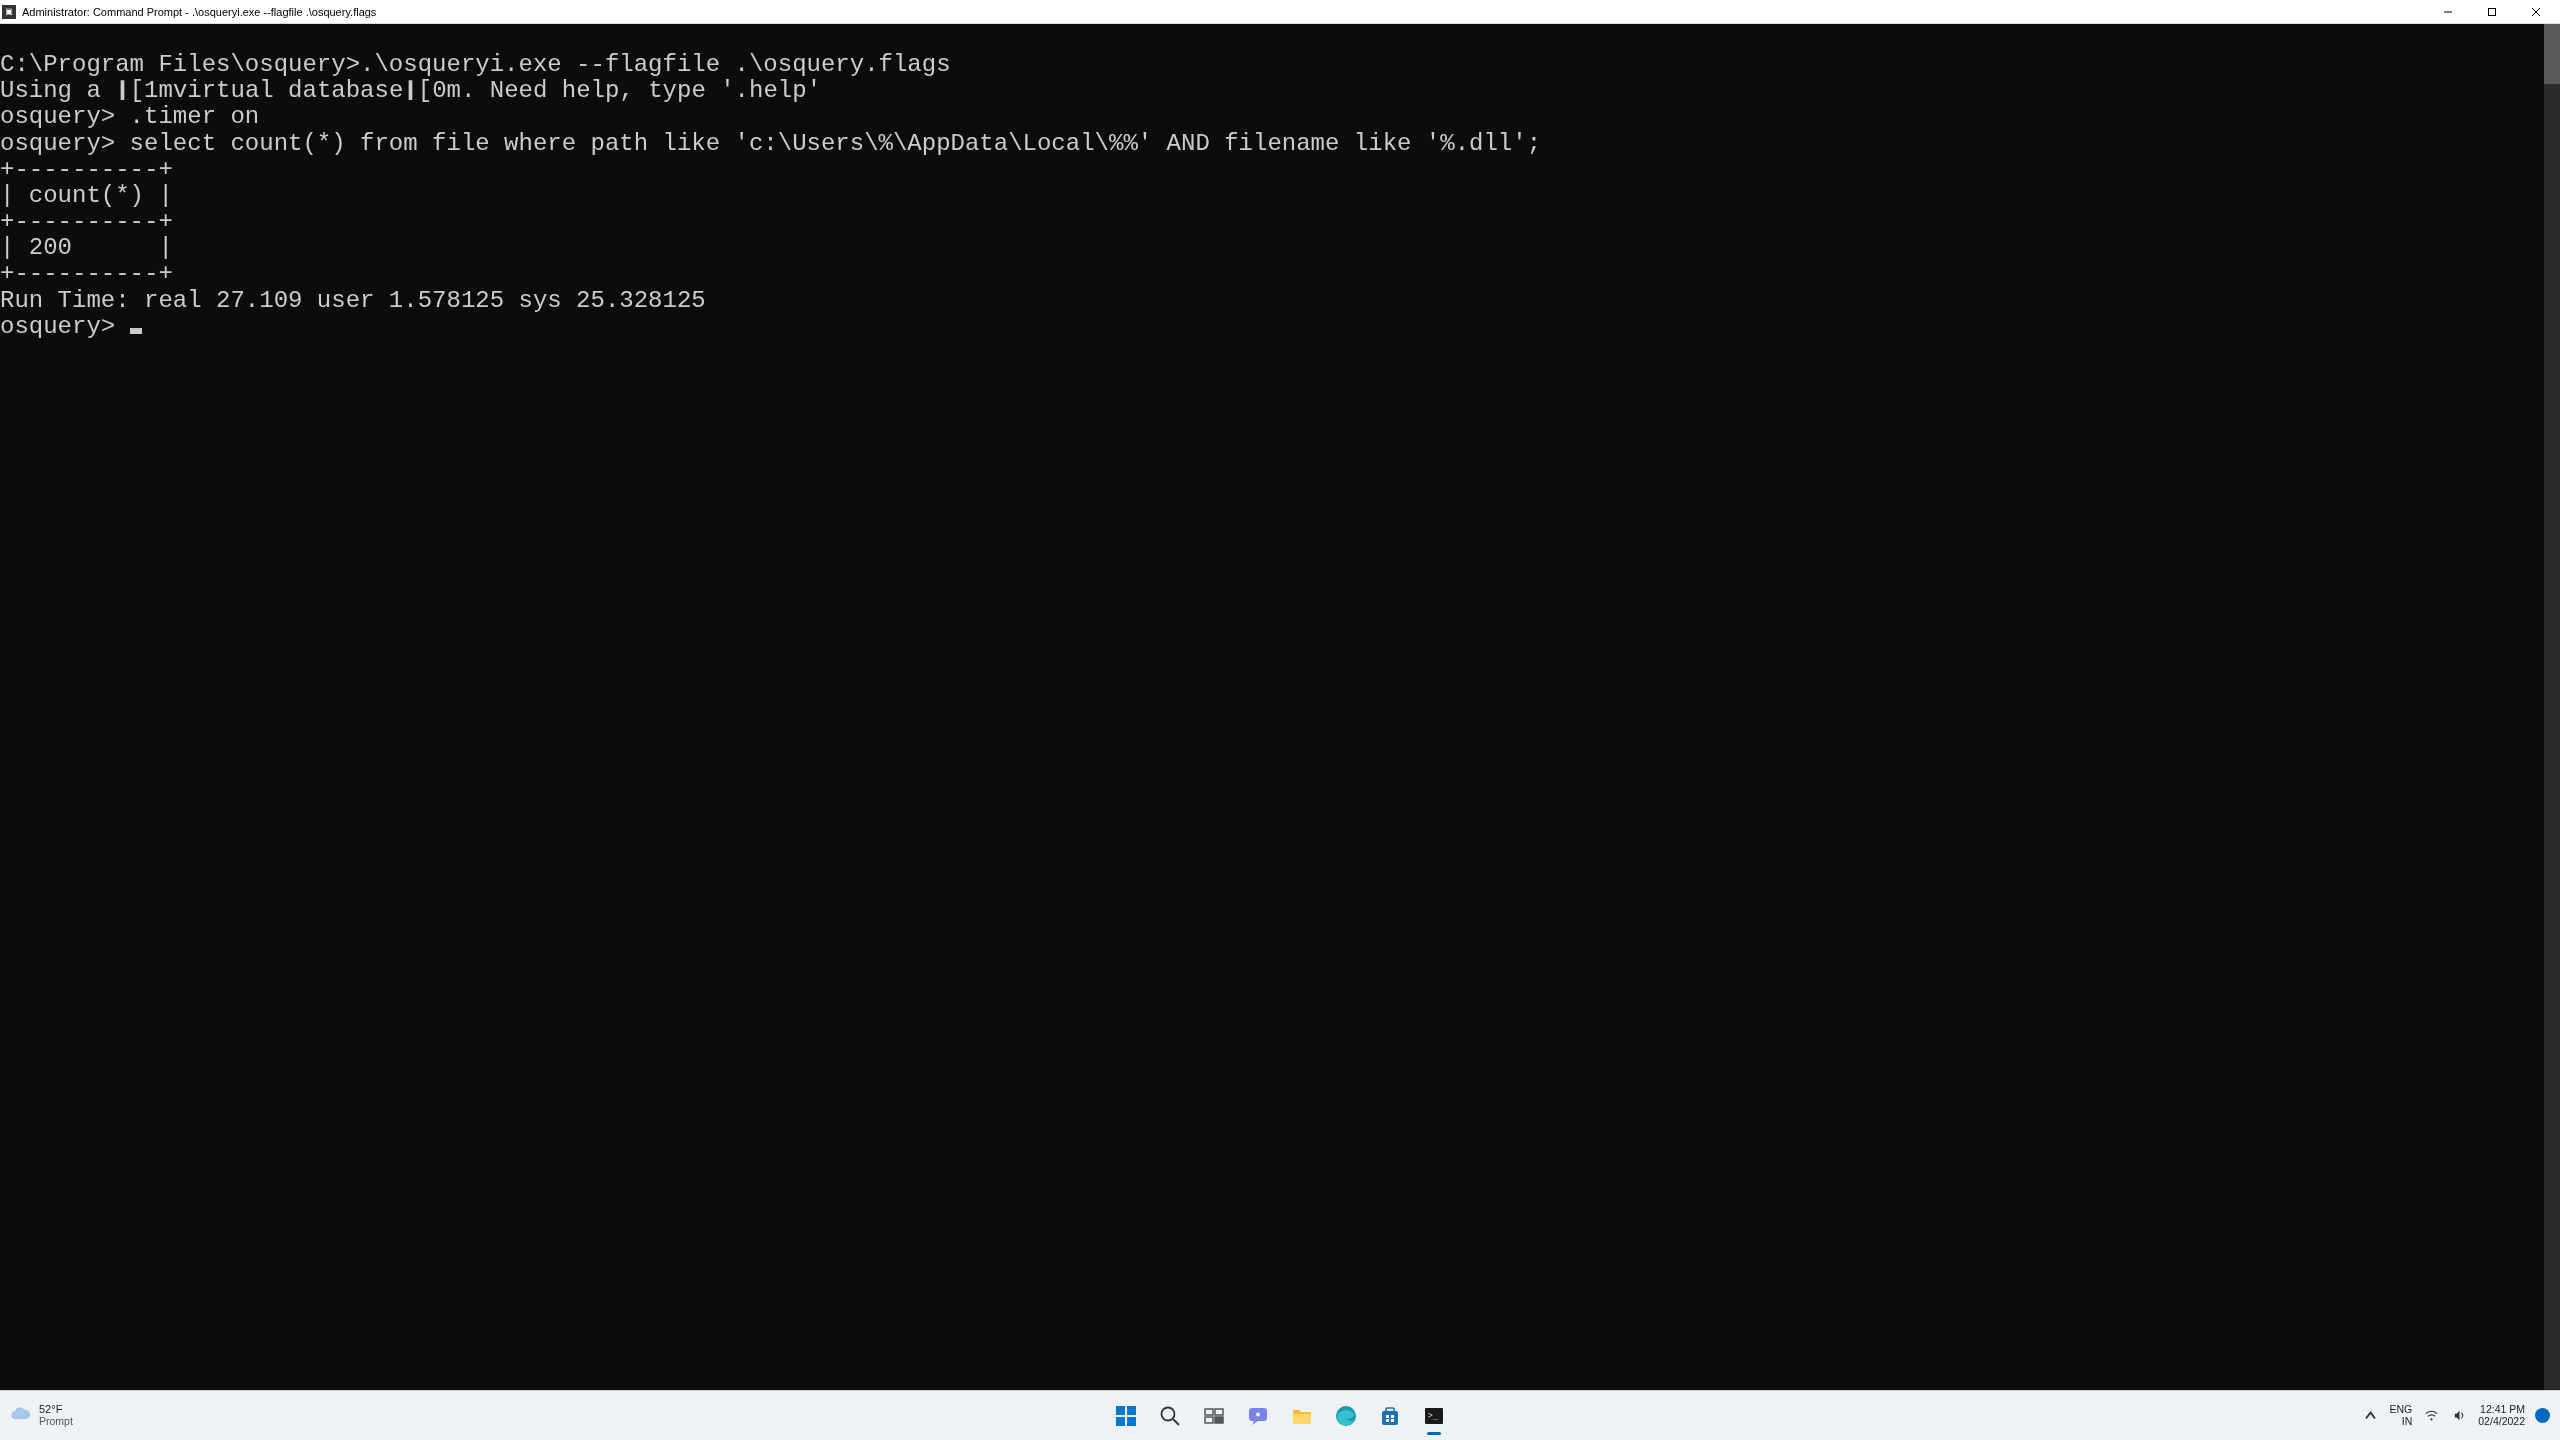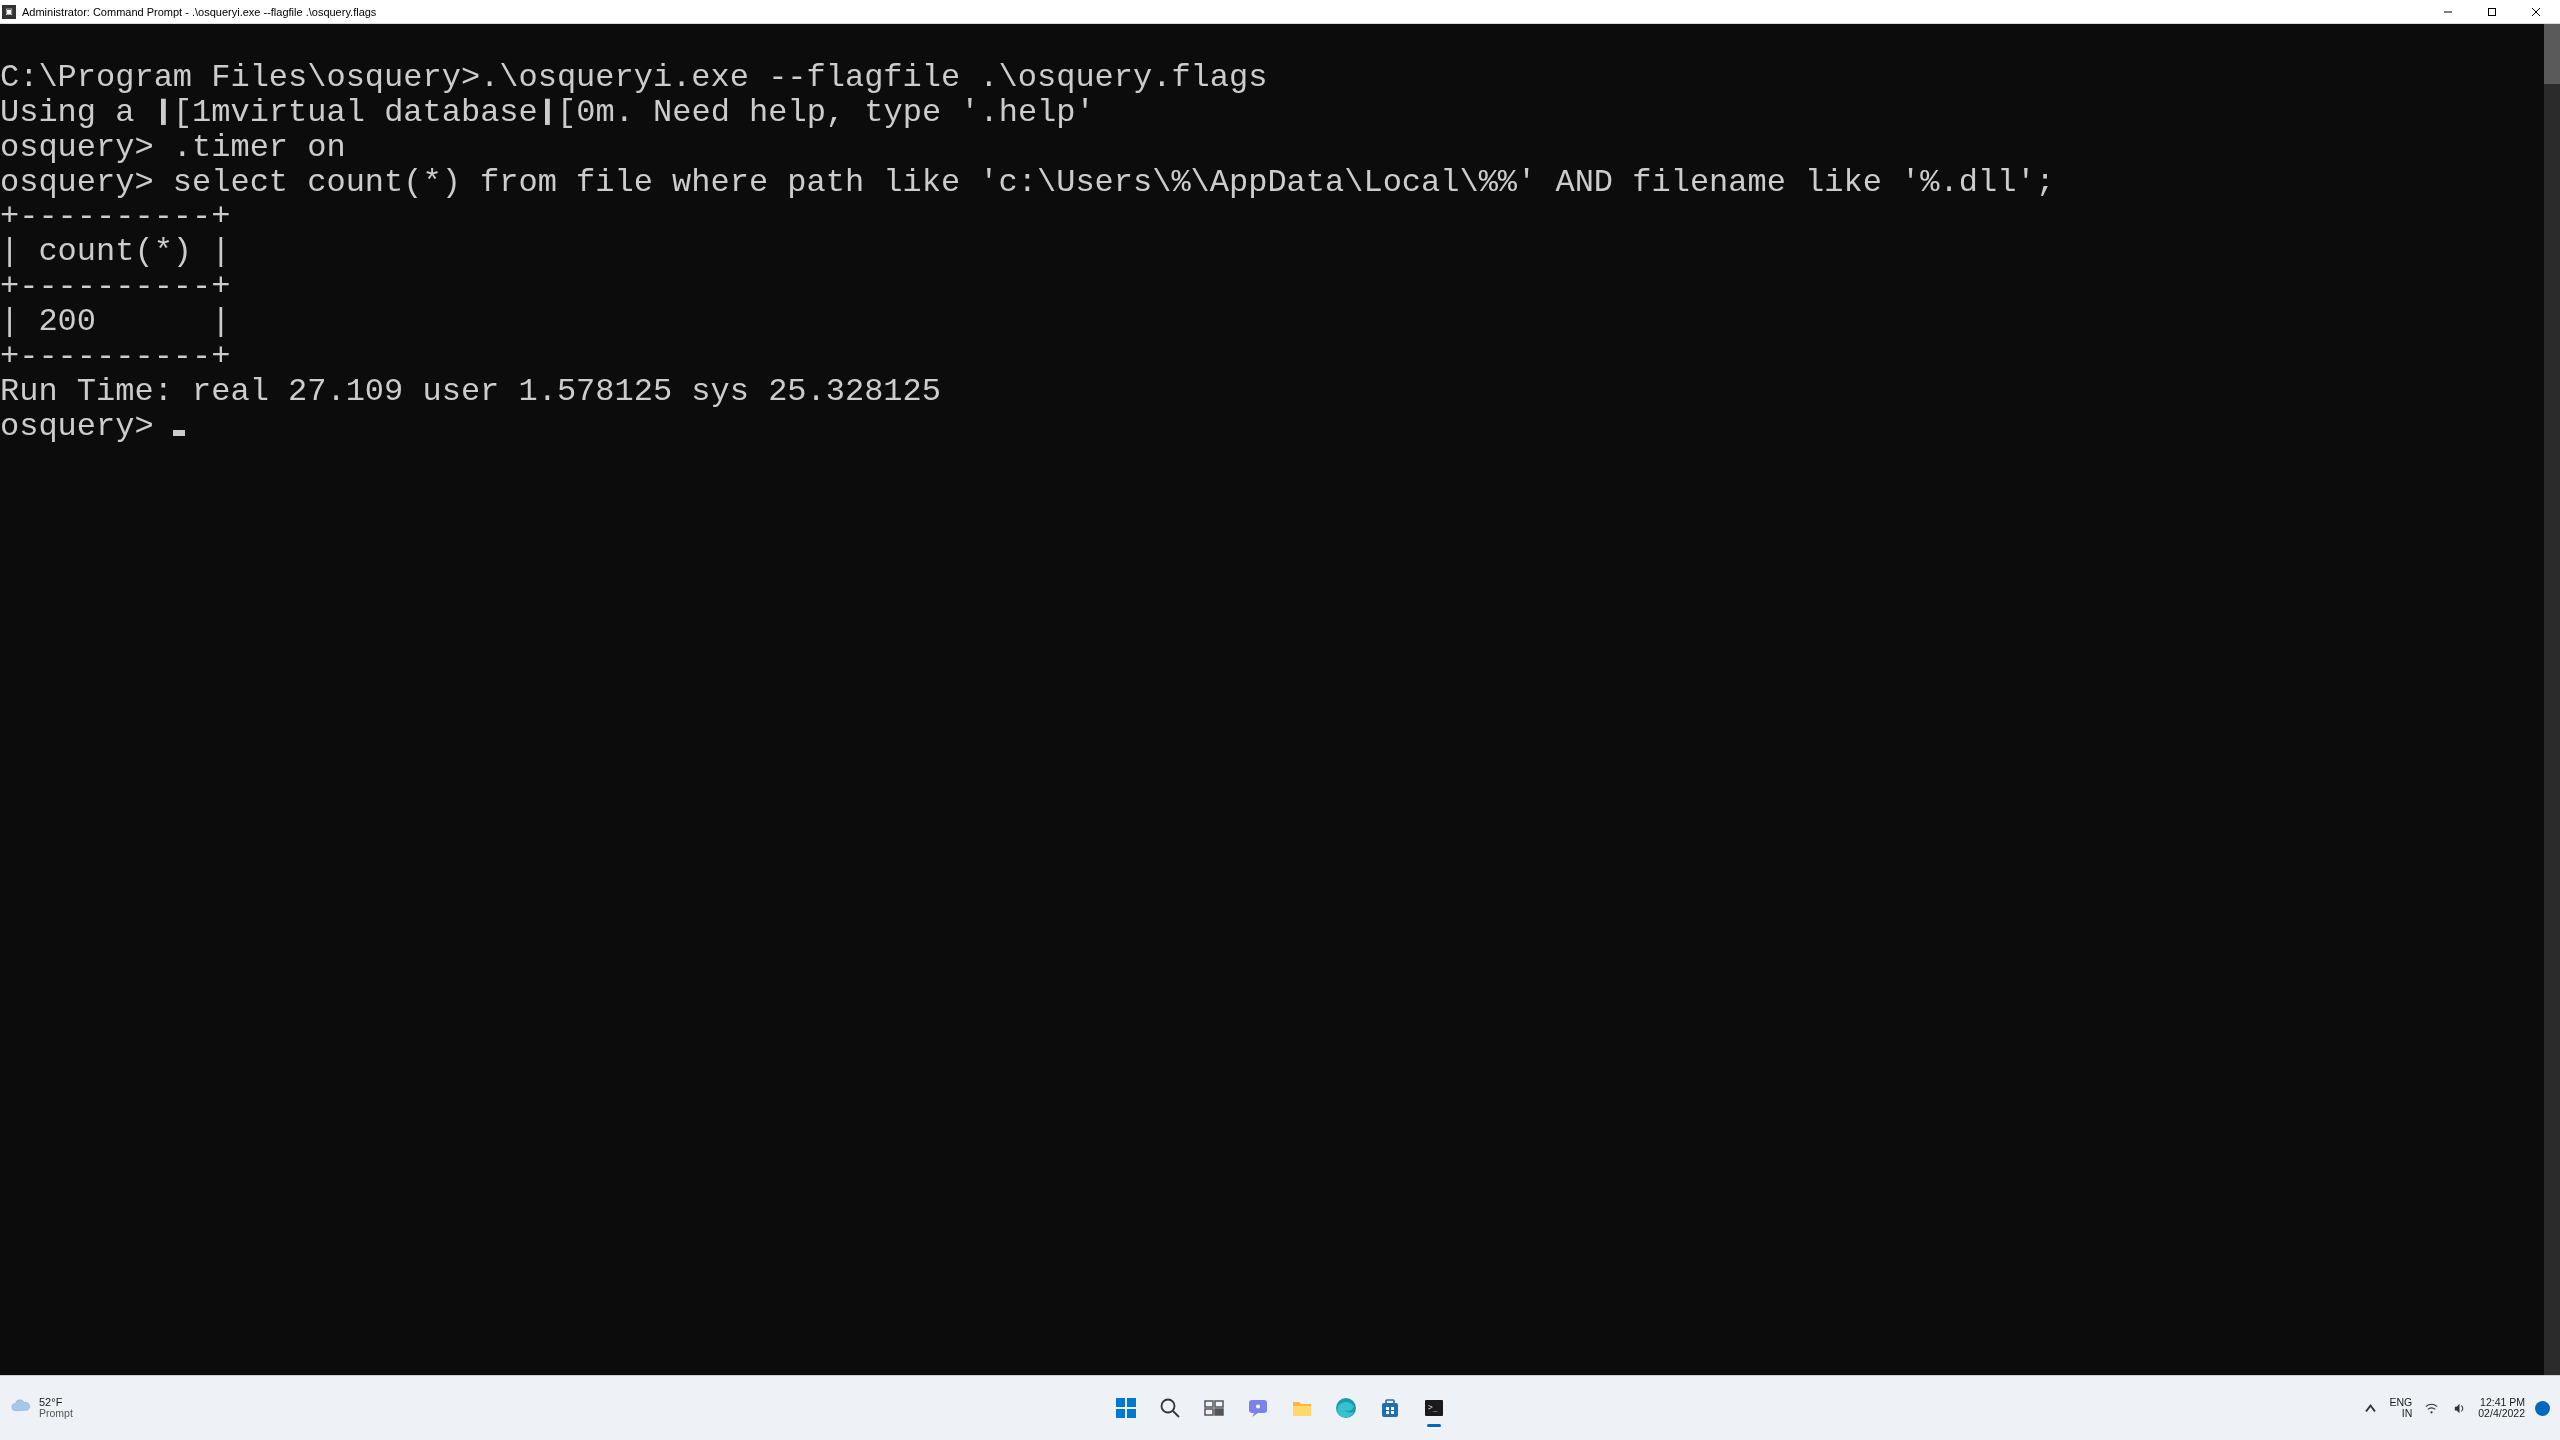--- a/index.html
+++ b/index.html
@@ -38,21 +38,21 @@
     }
     .win-ctrl.close { color: #000; }
     .win-ctrl svg { width: 10px; height: 10px; }
 
     
     .terminal {
       flex: 1;
       background: #0c0c0c;
       color: #cccccc;
       font-family: 'Consolas', 'Courier New', monospace;
-      font-size: 32px;
+      font-size: 24px;
       line-height: 1.09;
       padding: 2px 12px 0 0;
       white-space: pre;
       overflow: hidden;
       letter-spacing: 0px;
     }
     .terminal .line { white-space: pre; }
     .cursor {
       display: inline-block;
       width: 12px; height: 6px;
@@ -70,21 +70,21 @@
     }
     .scrollbar-thumb {
       position: absolute;
       top: 0; left: 0; right: 0;
       height: 60px;
       background: #5a5a5a;
     }
 
     
     .taskbar {
-      height: 65px;
+      height: 50px;
       background: #eef1f5;
       display: flex;
       align-items: center;
       padding: 0 10px;
       border-top: 1px solid #d0d0d0;
       position: relative;
     }
     .taskbar-left {
       display: flex; align-items: center;
       gap: 7px;

